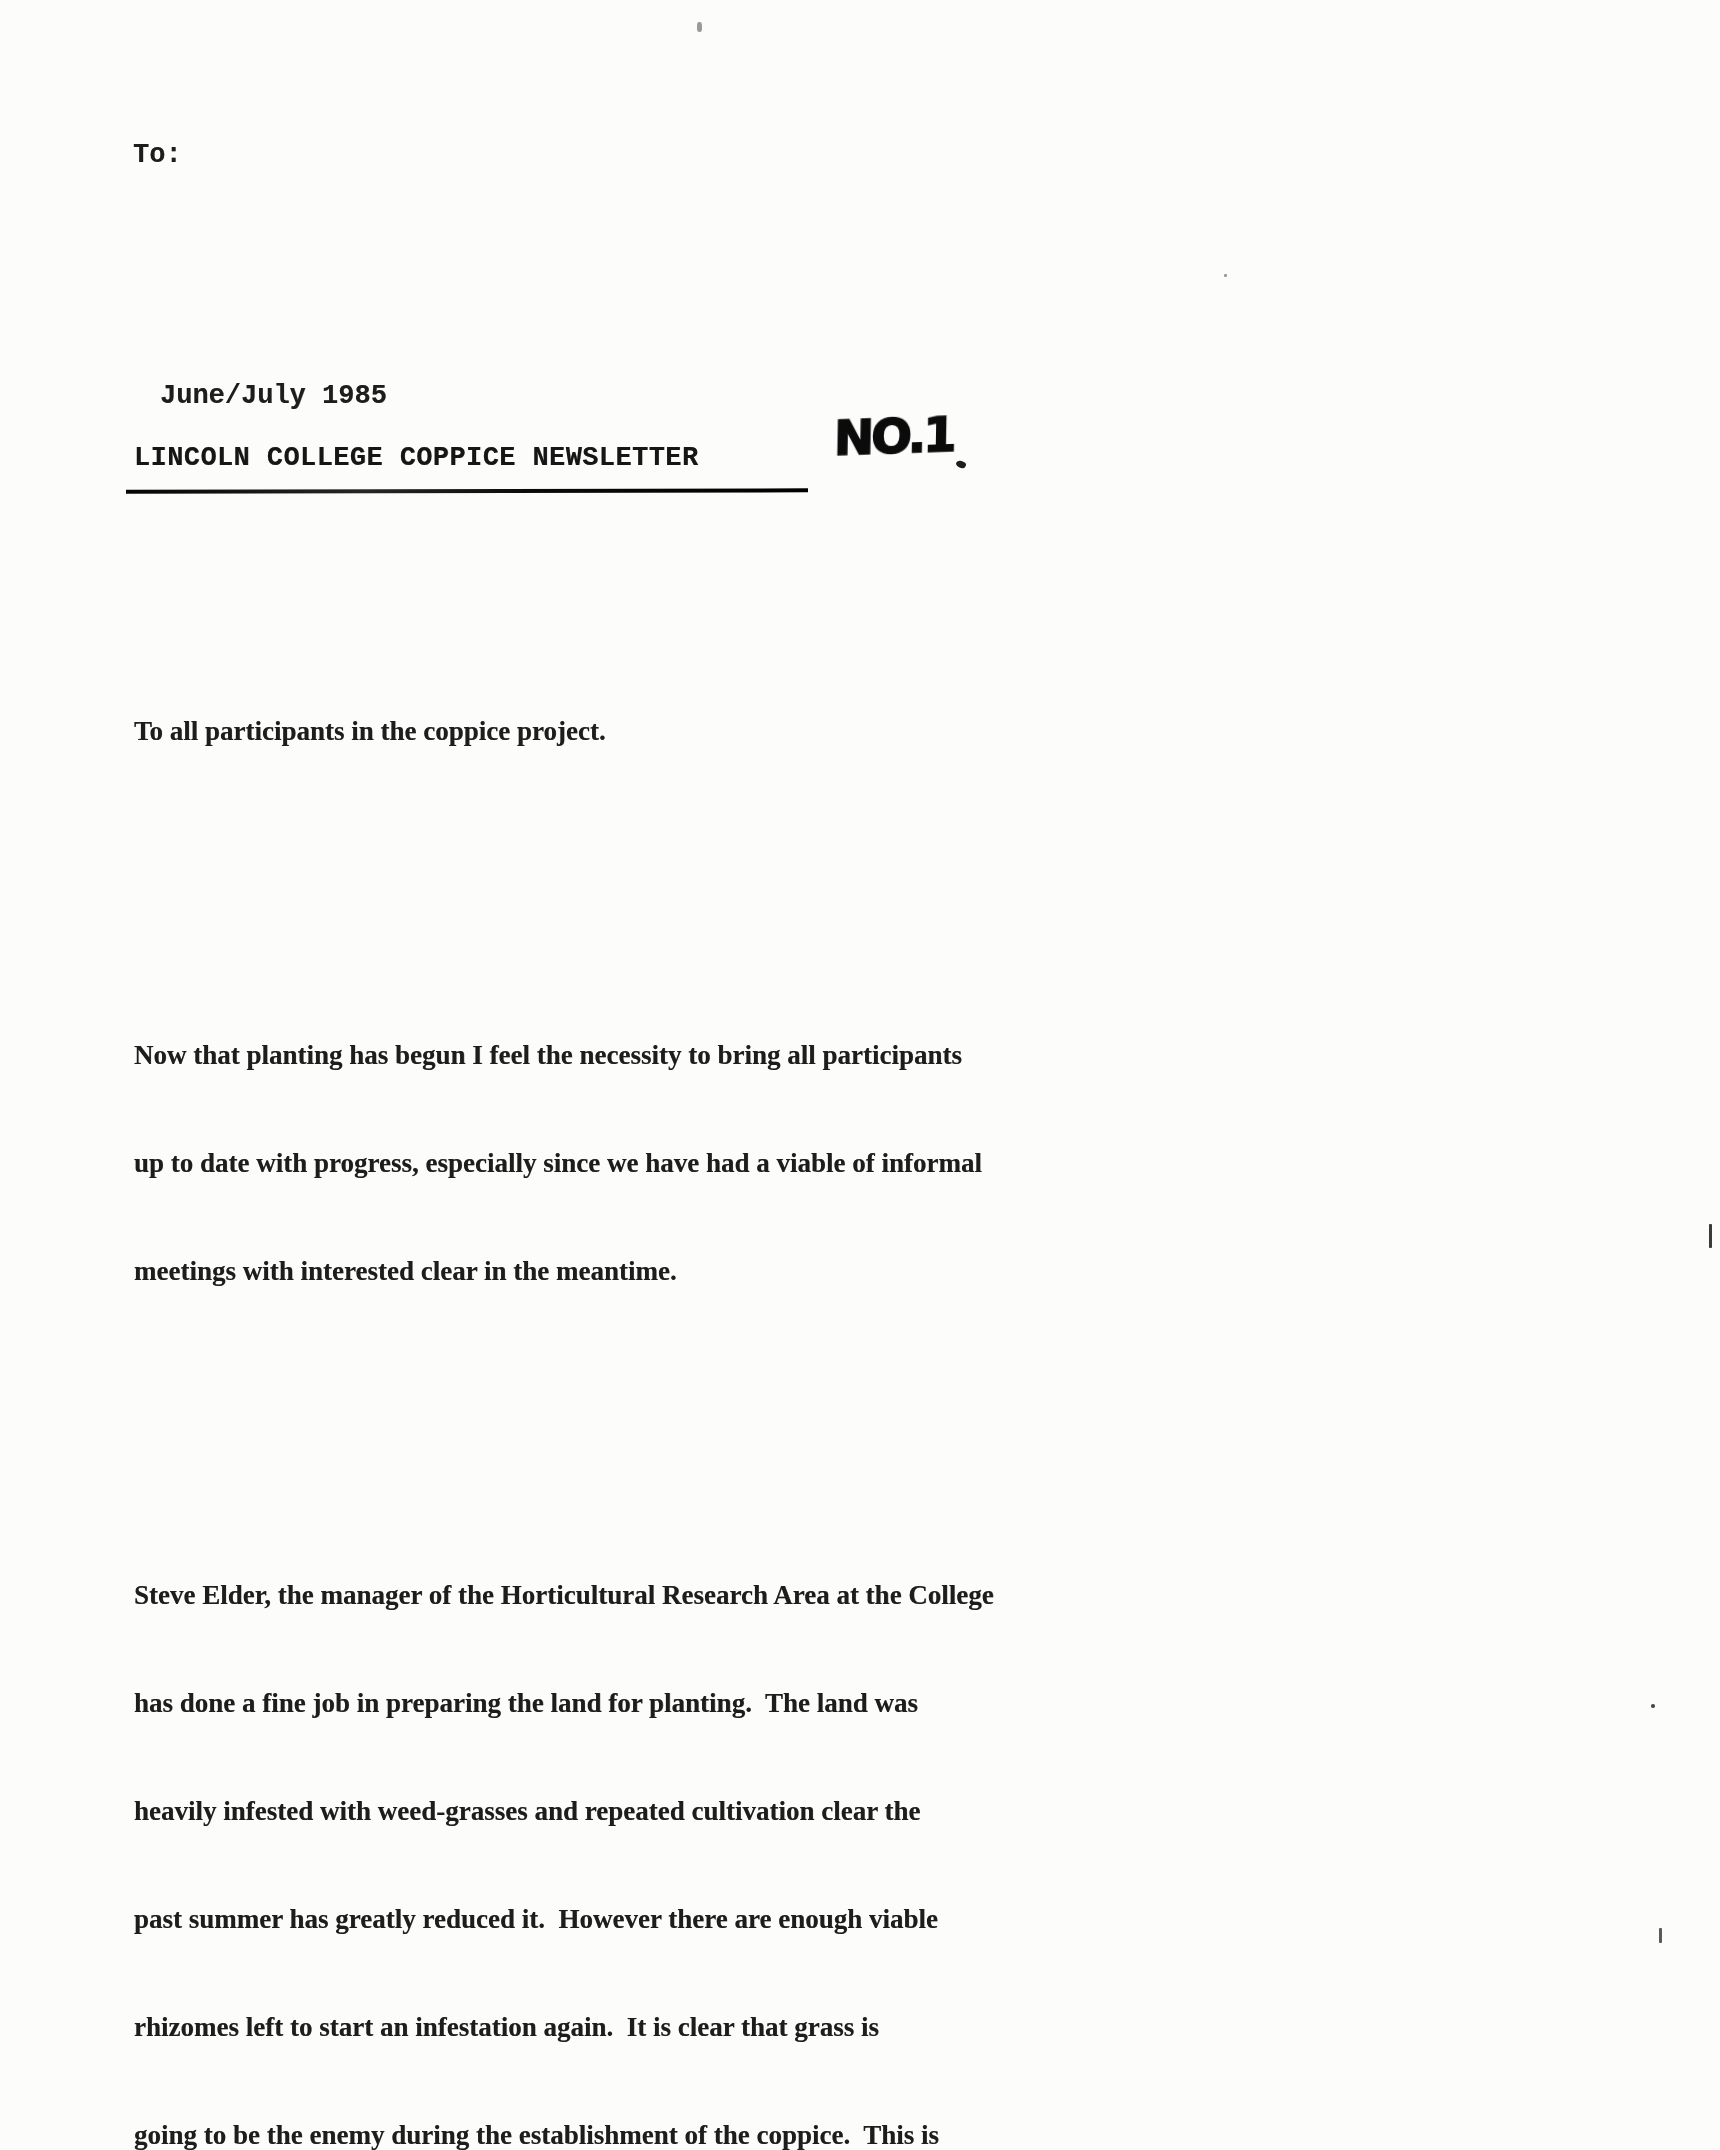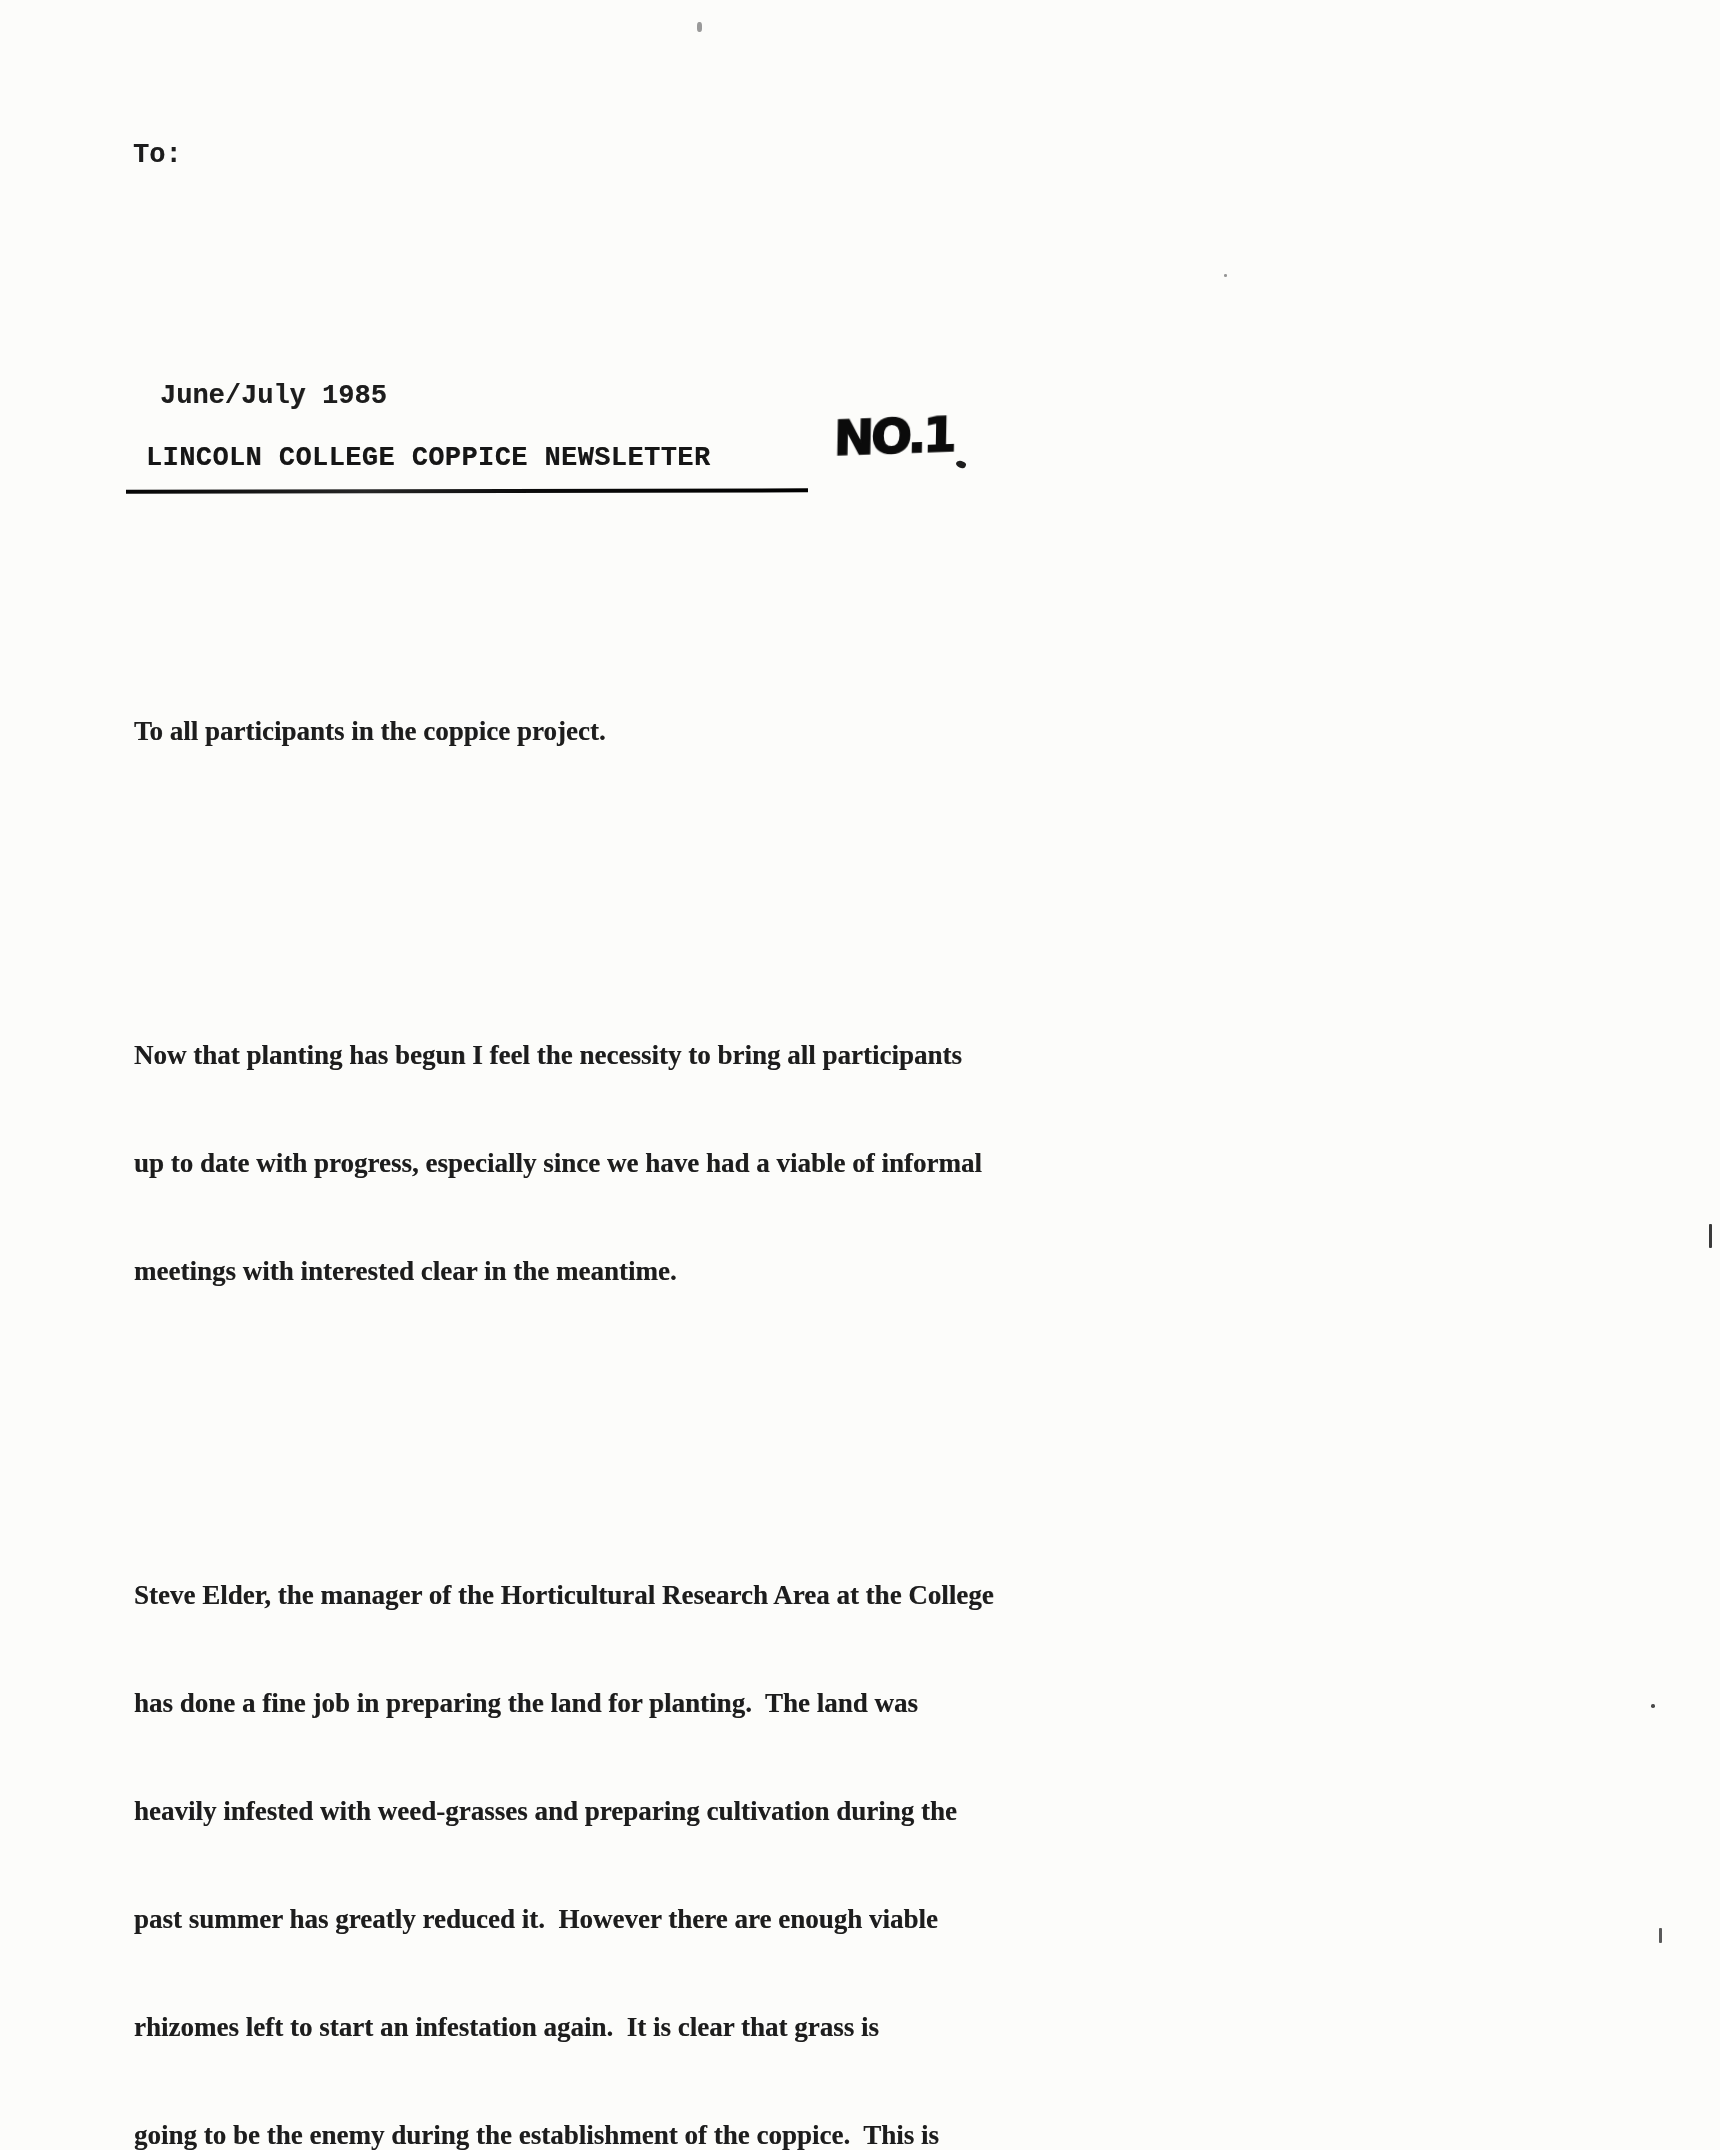--- a/index.html
+++ b/index.html
@@ -13,21 +13,21 @@
   }
   .typed {
     font-weight:bold;
     font-size:27px;
     line-height:36px;
     white-space:pre;
     text-shadow:0.3px 0.3px 0.3px rgba(20,20,20,0.45);
   }
   .recipient { position:absolute; left:133px; top:137px; }
   .date-line { position:absolute; left:133px; top:378px;margin-left:27px; }
-  .title-line { position:absolute; left:134px; top:440px; letter-spacing:0.4px; color:#161616;margin-left:12px; }
+  .title-line { position:absolute; left:134px; top:440px; letter-spacing:0.4px; color:#161616; }
   .title-underline {
     position:absolute; left:126px; top:489px;
     width:682px; height:3.9px;
     background:linear-gradient(90deg,#050505 0%,#262626 35%,#0a0a0a 60%,#000 100%);
     transform:rotate(-0.12deg);
   }
   .issue-annotation {
     position:absolute; left:834px; top:408px;
     font-family:"DejaVu Sans","Liberation Sans",sans-serif;
     font-size:48px; font-weight:bold;
@@ -71,21 +71,21 @@
 
     <div class="para">
       <div class="line">Now that planting has begun I feel the necessity to bring all participants</div>
       <div class="line">up to date with progress, especially since we have had a viable of informal</div>
       <div class="line">meetings with interested clear in the meantime.</div>
     </div>
 
     <div class="para">
       <div class="line">Steve Elder, the manager of the Horticultural Research Area at the College</div>
       <div class="line">has done a fine job in preparing the land for planting.  The land was</div>
-      <div class="line">heavily infested with weed-grasses and preparing cultivation during the</div>
+      <div class="line">heavily infested with weed-grasses and repeated cultivation clear the</div>
       <div class="line">past summer has greatly reduced it.  However there are enough viable</div>
       <div class="line">rhizomes left to start an infestation again.  It is clear that grass is</div>
       <div class="line">going to be the enemy during the establishment of the coppice.  This is</div>
       
       
       
     </div>
 
     
 

